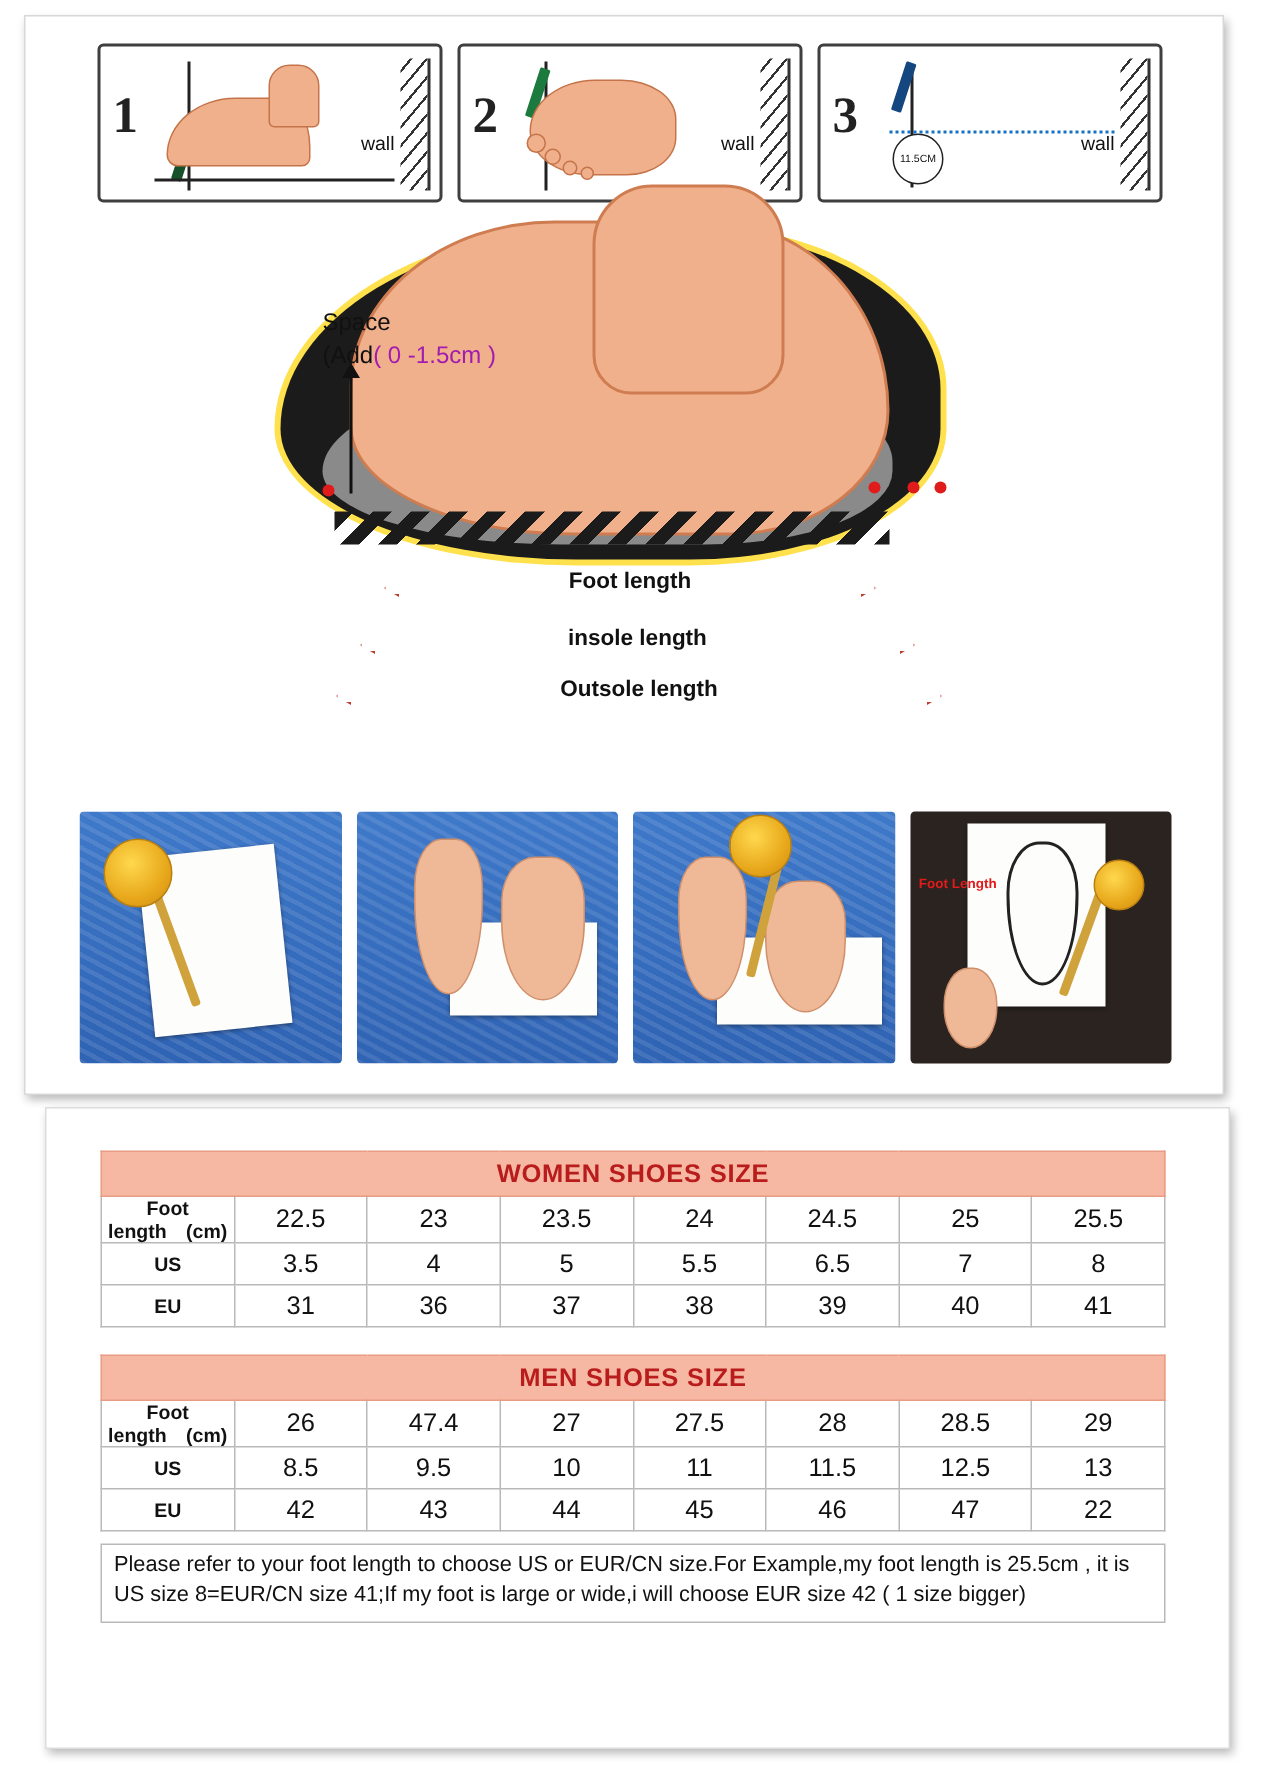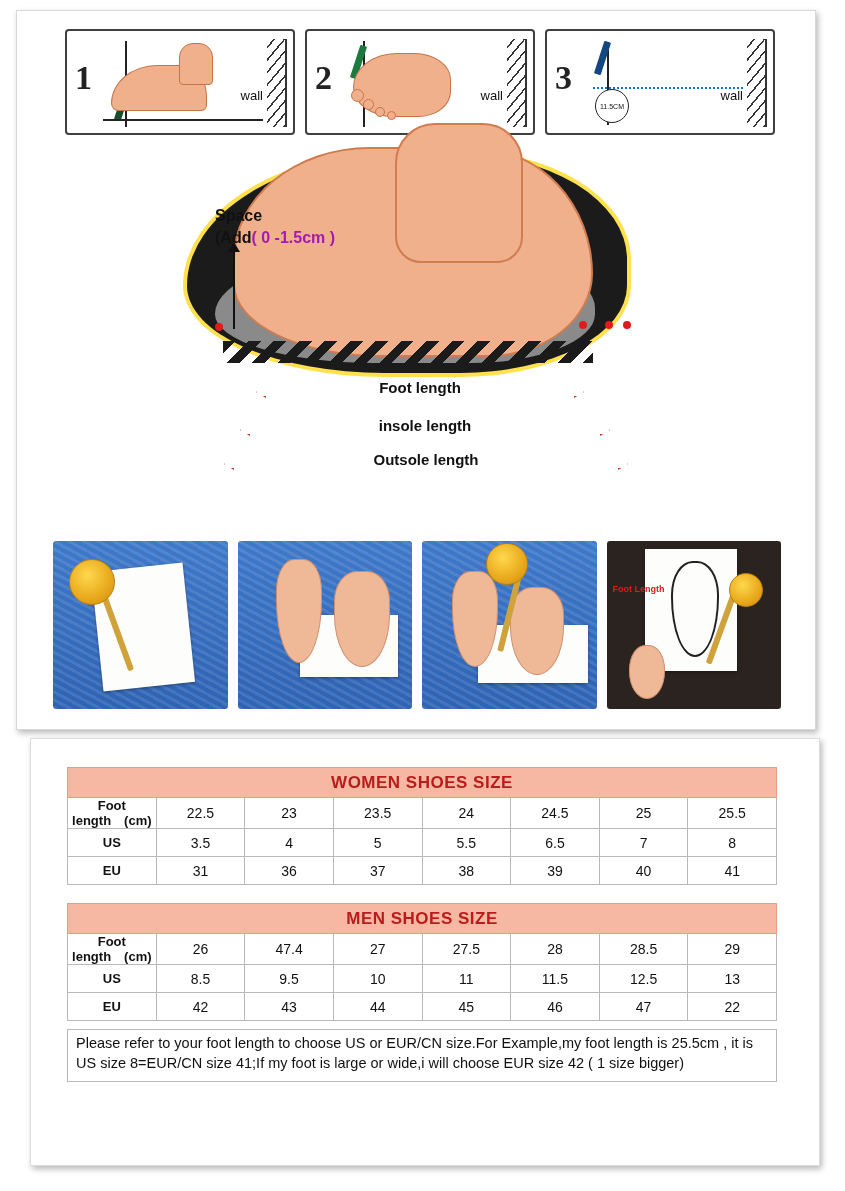--- a/index.html
+++ b/index.html
@@ -217,21 +217,21 @@
   }
   .arrow-label span {
     background: #fff;
     padding: 0 8px;
   }
 
   .space-label {
     position: absolute;
     left: 78px; top: 62px;
     font-size: 16px;
-    font-weight: bold;
+    font-weight: normal;
     color: #111;
     line-height: 1.35;
     white-space: nowrap;
   }
   .space-label .red { color: #a21caf; margin-top: 13px; }
   .space-arrow {
     position: absolute;
     left: 96px; top: 108px;
     width: 2px; height: 78px;
     background: #111;
@@ -322,21 +322,21 @@
     width: 710px;
   }
   table.size {
     width: 100%;
     border-collapse: collapse;
     table-layout: fixed;
   }
   table.size th, table.size td {
     border: 1px solid #b9b9b9;
     text-align: center;
-    font-size: 14px;
+    font-size: 17px;
     color: #111;
     height: 28px;
     padding: 0 2px;
   }
   table.size .hdr-band {
     background: #f6b8a2;
     border: 1px solid #e79c83;
     color: #b91c1c;
     font-size: 17px;
     font-weight: bold;

